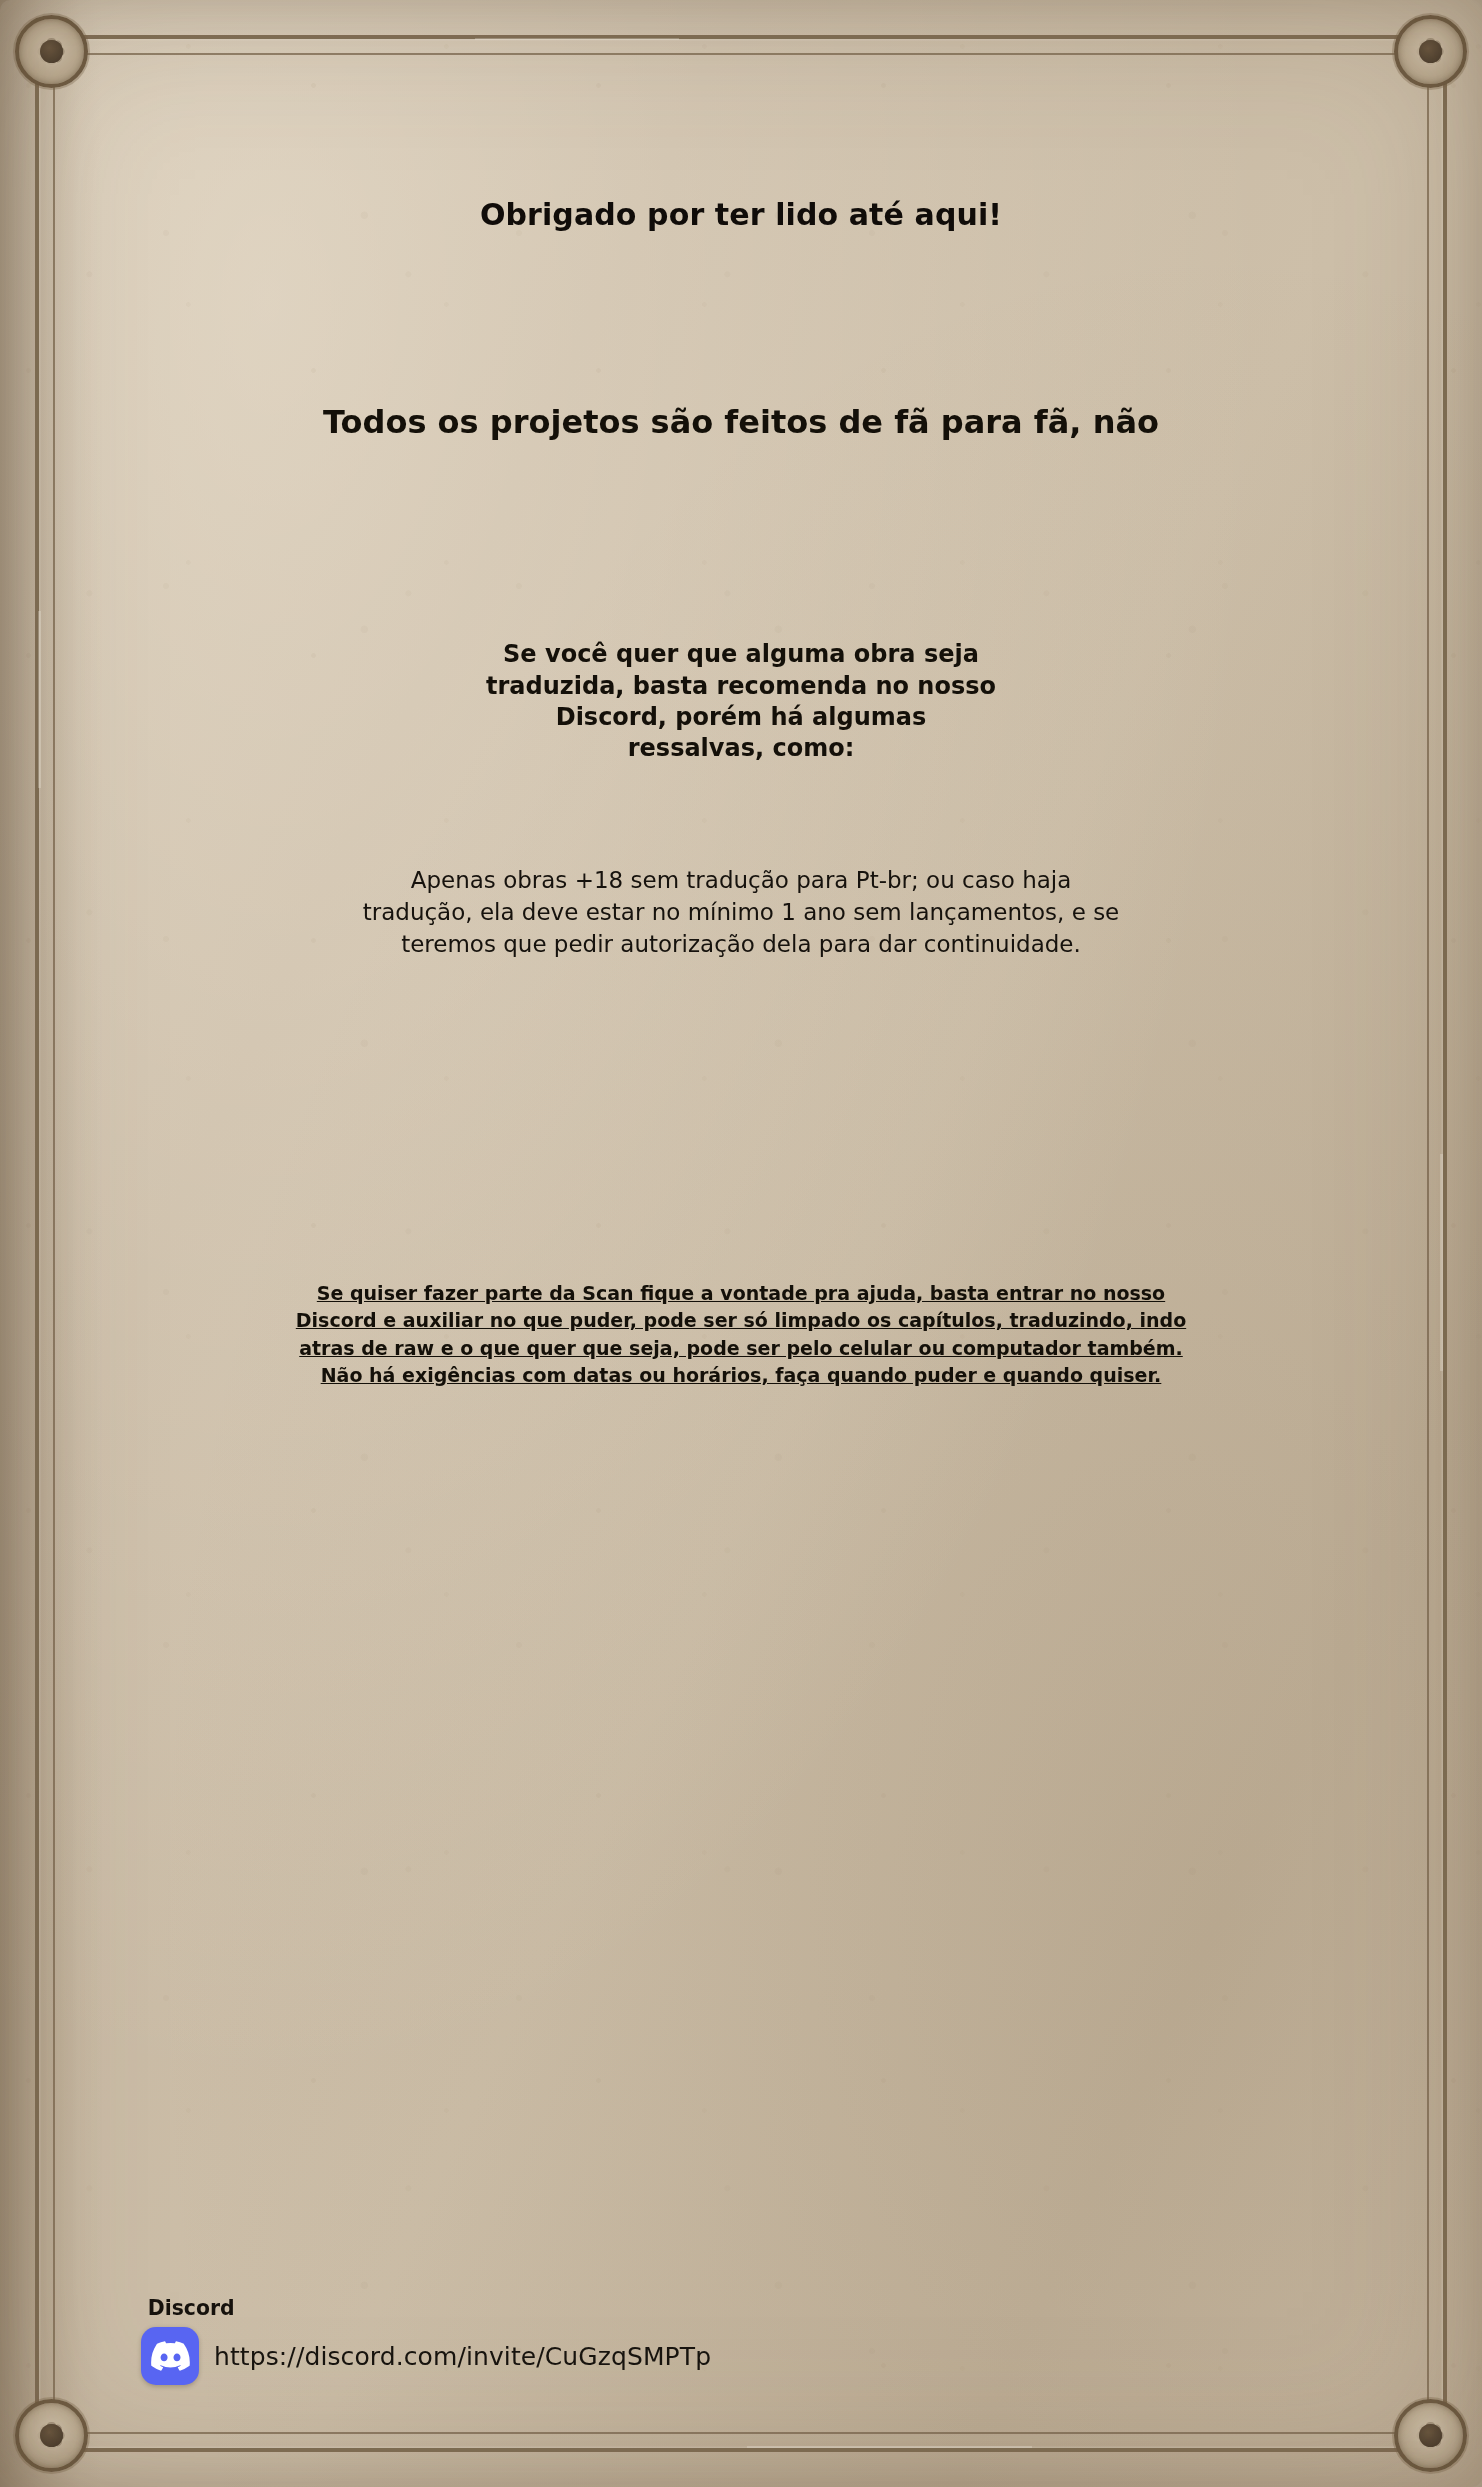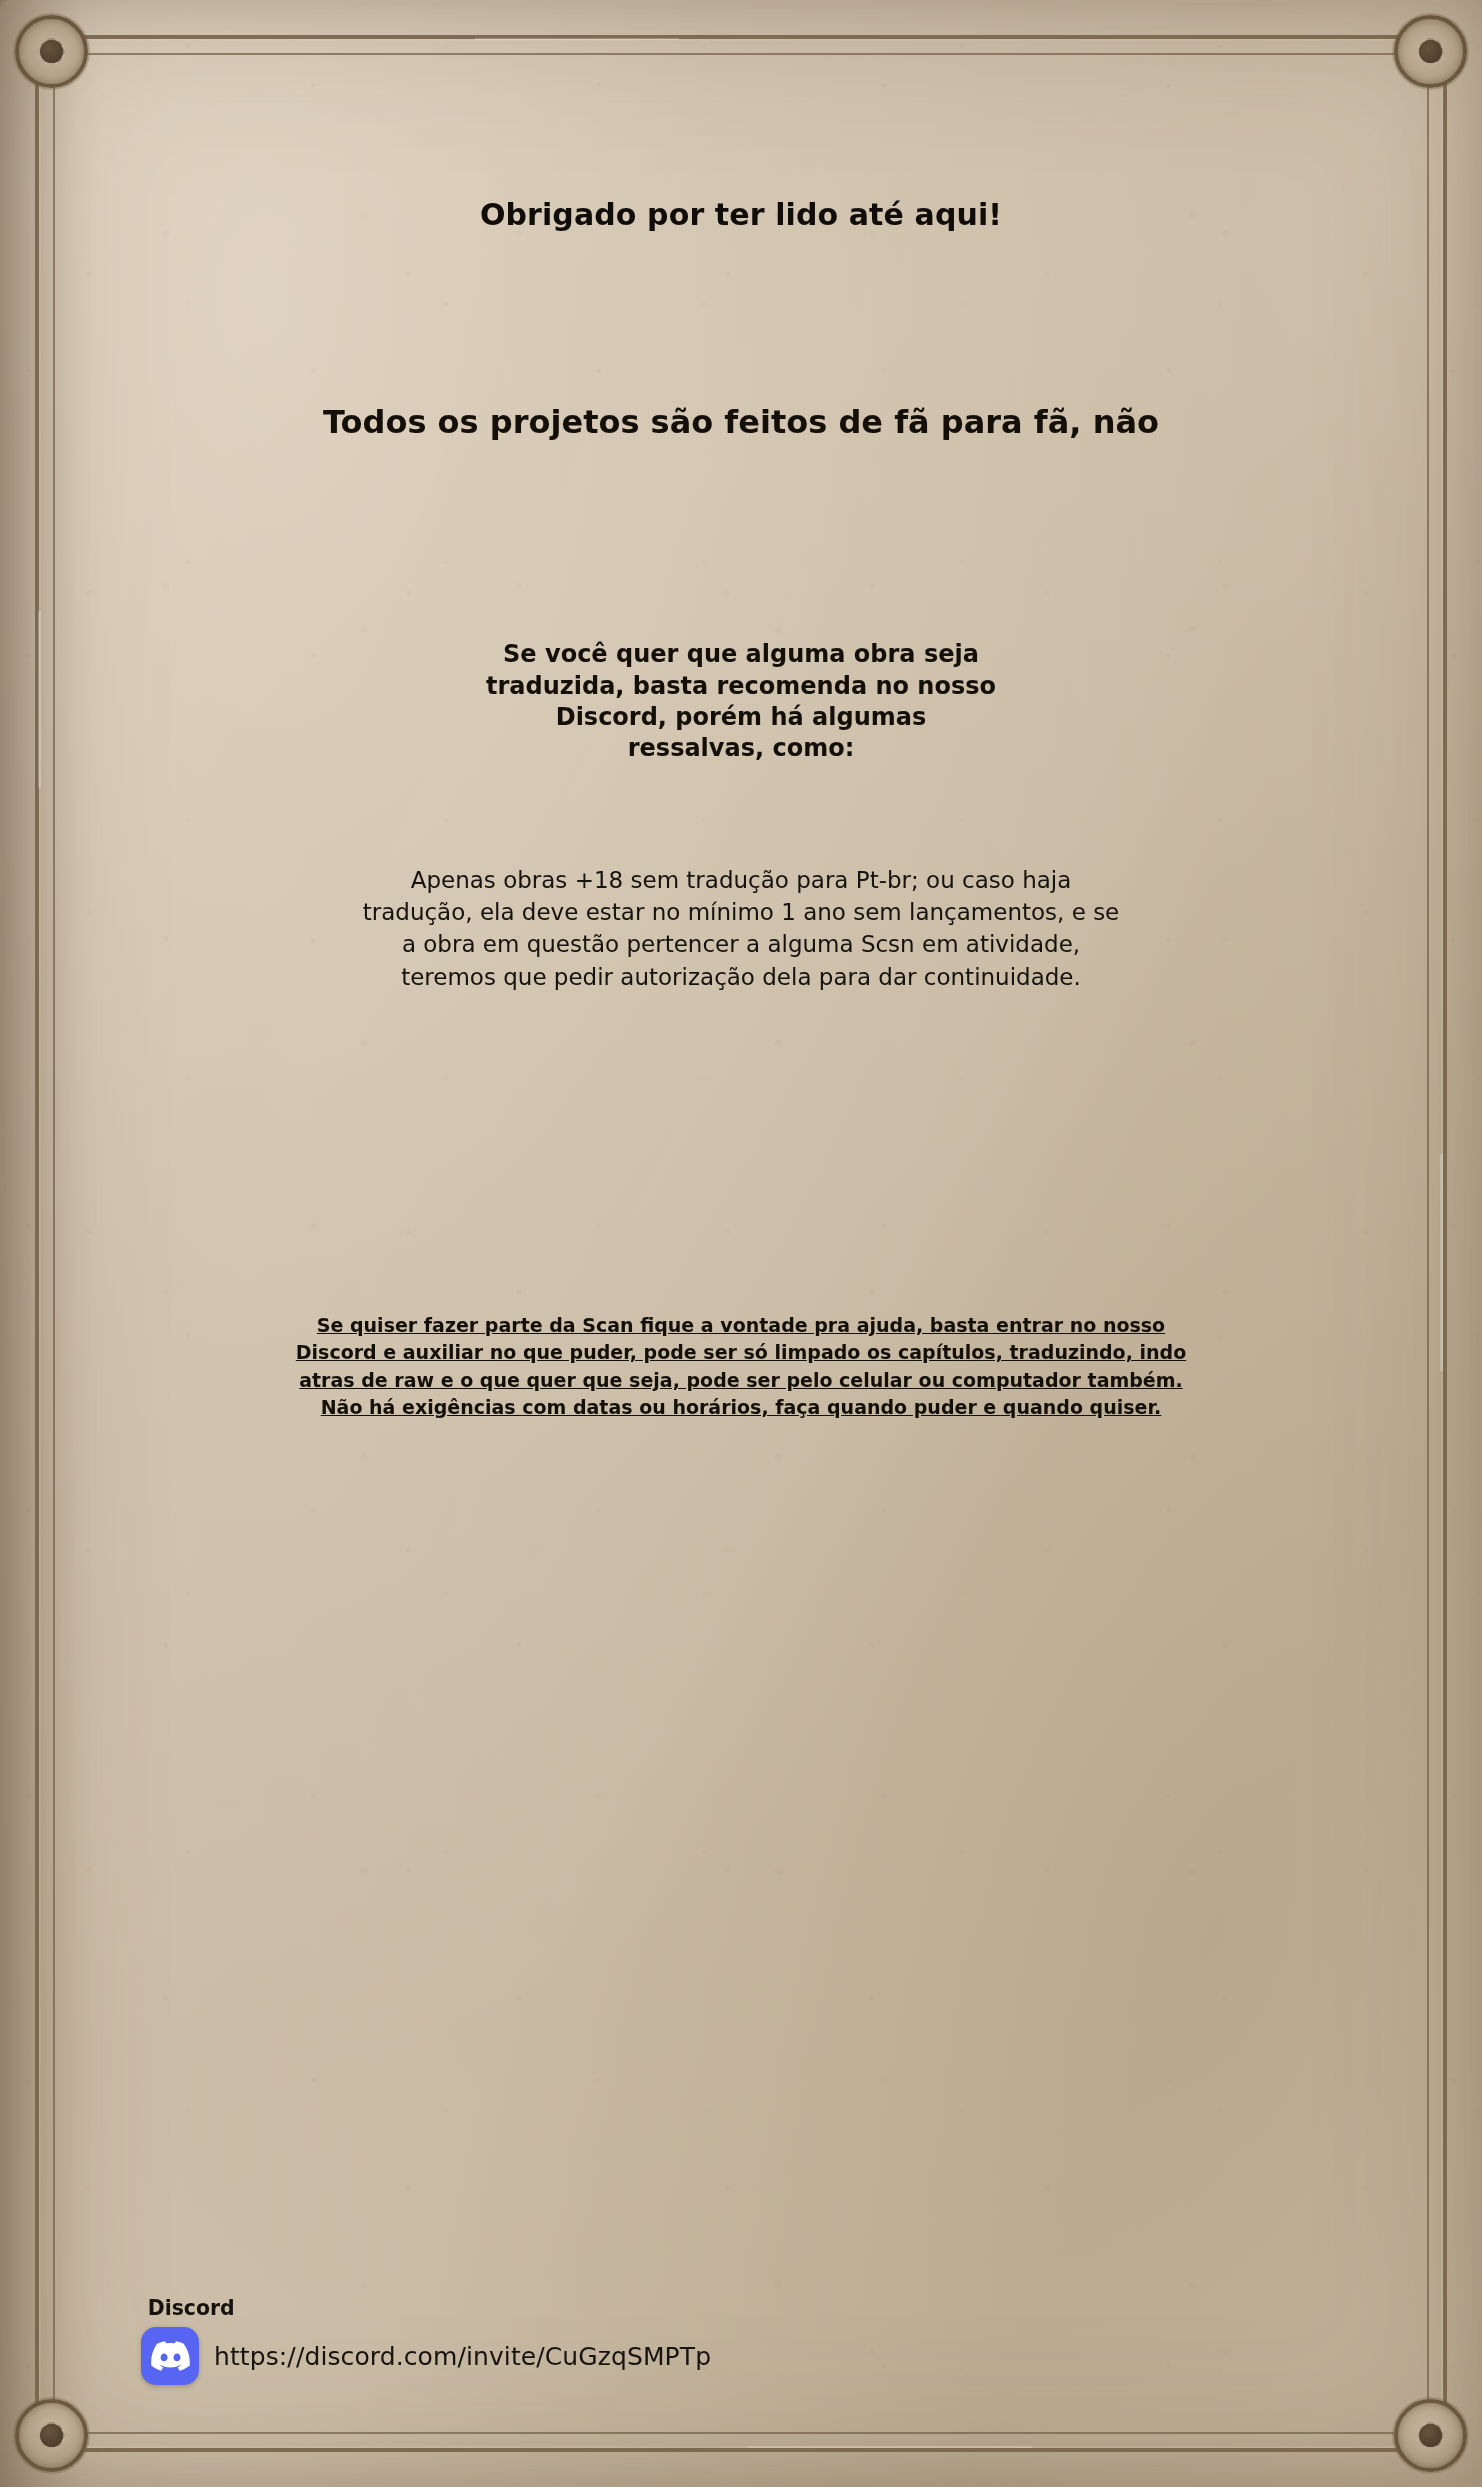--- a/index.html
+++ b/index.html
@@ -267,21 +267,20 @@
     <div class="blk block-b" style="margin-top:197px;">
       <span class="ln">Se você quer que alguma obra seja</span>
       <span class="ln">traduzida, basta recomenda no nosso</span>
       <span class="ln">Discord, porém há algumas</span>
       <span class="ln">ressalvas, como:</span>
     </div>
 
     <div class="blk para" style="margin-top:100px;">
       <span class="ln">Apenas obras +18 sem tradução para Pt-br; ou caso haja</span>
       <span class="ln">tradução, ela deve estar no mínimo 1 ano sem lançamentos, e se</span>
-      <span class="ln">a obra em questão pertencer a alguma Scsn em atividade,</span>
       <span class="ln">teremos que pedir autorização dela para dar continuidade.</span>
     </div>
 
 
     <div class="blk fineprint" style="margin-top:319px;">
       <span class="ln">Se quiser fazer parte da Scan fique a vontade pra ajuda, basta entrar no nosso</span>
       <span class="ln">Discord e auxiliar no que puder, pode ser só limpado os capítulos, traduzindo, indo</span>
       <span class="ln">atras de raw e o que quer que seja, pode ser pelo celular ou computador também.</span>
       <span class="ln">Não há exigências com datas ou horários, faça quando puder e quando quiser.</span>
     </div>

